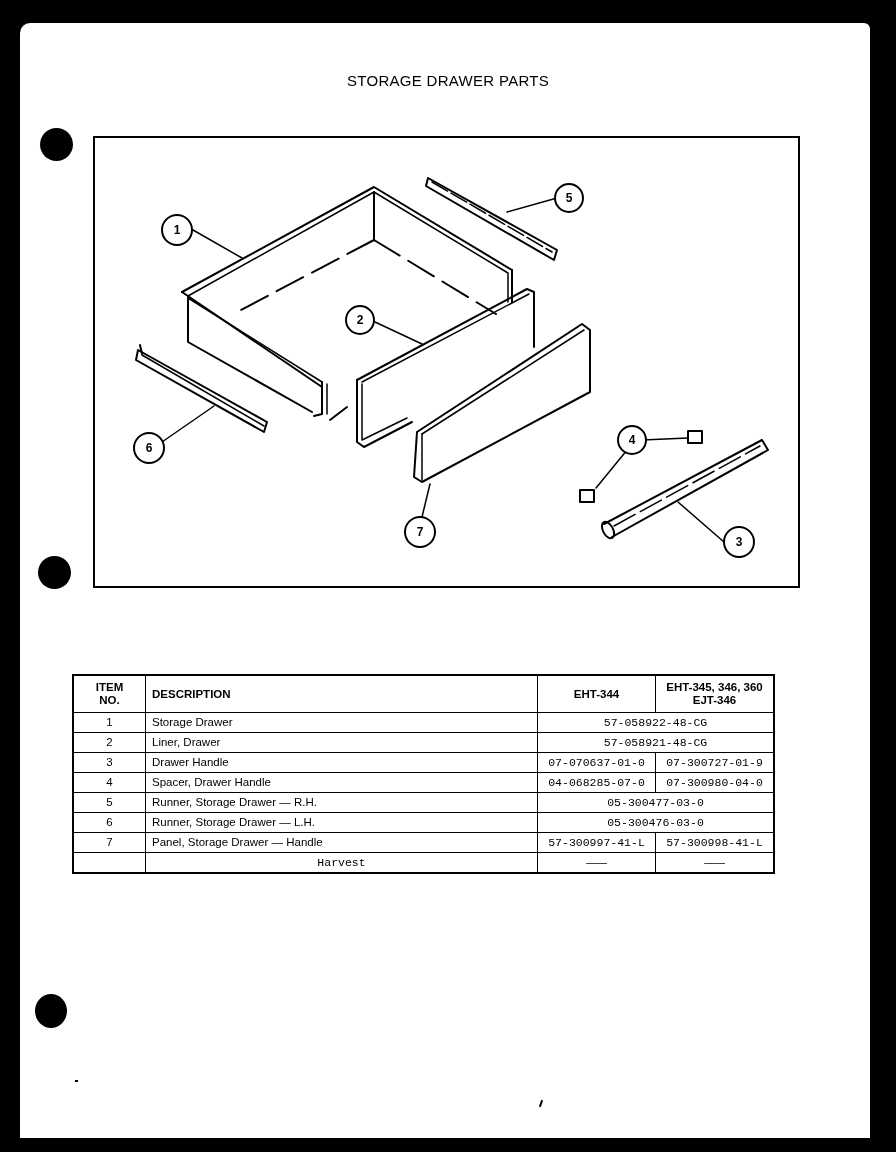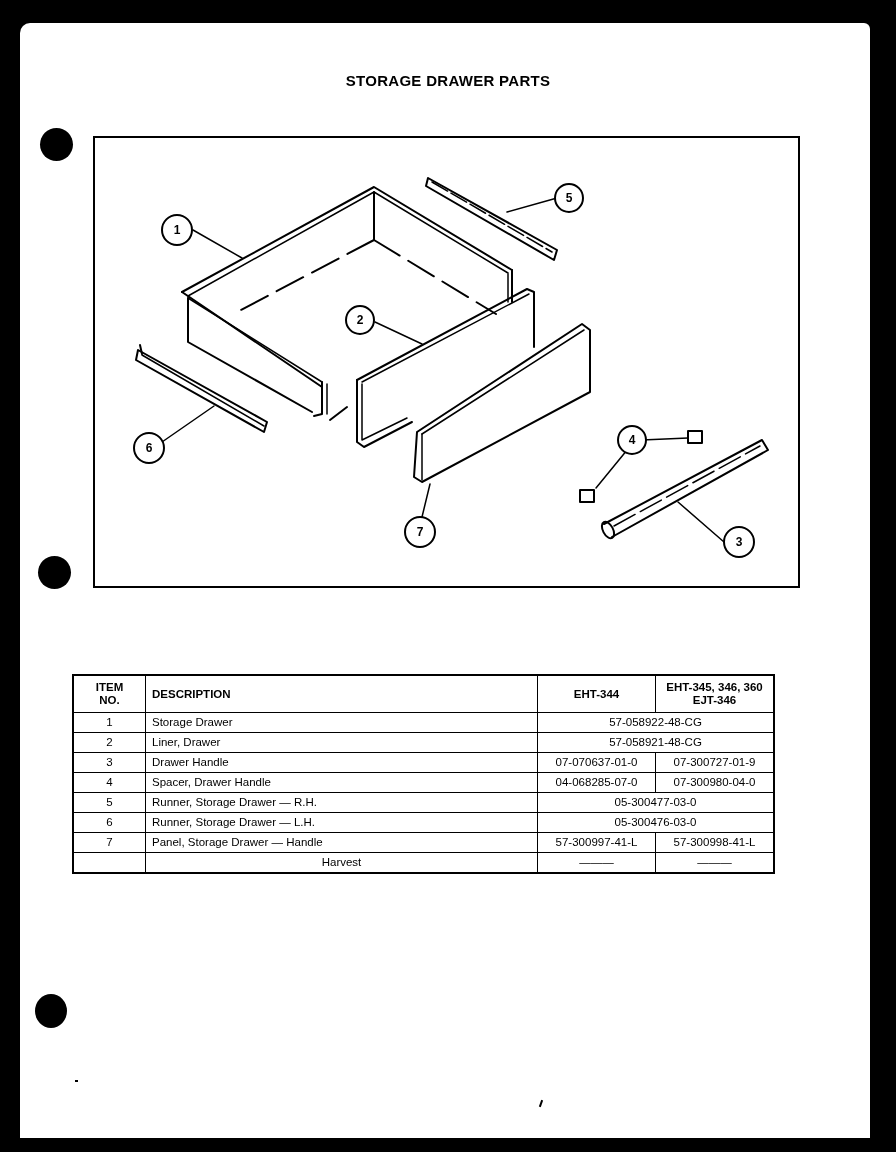--- a/index.html
+++ b/index.html
@@ -1,29 +1,29 @@
 <!DOCTYPE html>
 <html><head>
 <meta charset="utf-8">
 <style>
   html, body { margin:0; padding:0; }
   body { width:896px; height:1152px; background:#000; position:relative; overflow:hidden; font-family:"Liberation Sans", sans-serif; }
   .sheet { position:absolute; left:20px; top:23px; width:850px; height:1115px; background:#fff; border-radius:10px 6px 0 0; }
   .hole { position:absolute; width:33px; height:33px; border-radius:50%; background:#000; }
-  .title { position:absolute; left:0; width:896px; top:72px; text-align:center; font-weight:bold; font-size:15px; letter-spacing:0.3px; color:#000; }
+  .title { position:absolute; left:0; width:896px; top:72px; text-align:center; font-weight:normal; font-size:15px; letter-spacing:0.3px; color:#000; }
   .diagram { position:absolute; left:93px; top:136px; width:707px; height:452px; border:2px solid #000; box-sizing:border-box; }
   .diagram svg { position:absolute; left:0; top:0; }
   table.parts { position:absolute; left:72px; top:674px; width:703px; border-collapse:collapse; font-size:11.5px; color:#000; }
   table.parts td, table.parts th { border:1.5px solid #000; padding:0 6px; height:19px; line-height:17px; }
   table.parts th { font-weight:bold; font-size:11.5px; height:36px; line-height:13px; }
   .c-item { width:59px; text-align:center; }
   .c-desc { text-align:left; }
   .c-part { width:105px; text-align:center;margin-top:36px; }
   .c-part2 { width:105px; text-align:center; }
-  .center { text-align:center; }
+  .center { text-align:center;font-family:Liberation Mono, monospace; }
   .outer { border:2px solid #000 !important; }
   .mark { position:absolute; background:#000; }
 </style>
 </head>
 <body>
 
 <div class="sheet"></div>
 
 <div class="hole" style="left:40px;top:128px;"></div>
 <div class="hole" style="left:38px;top:556px;"></div>

